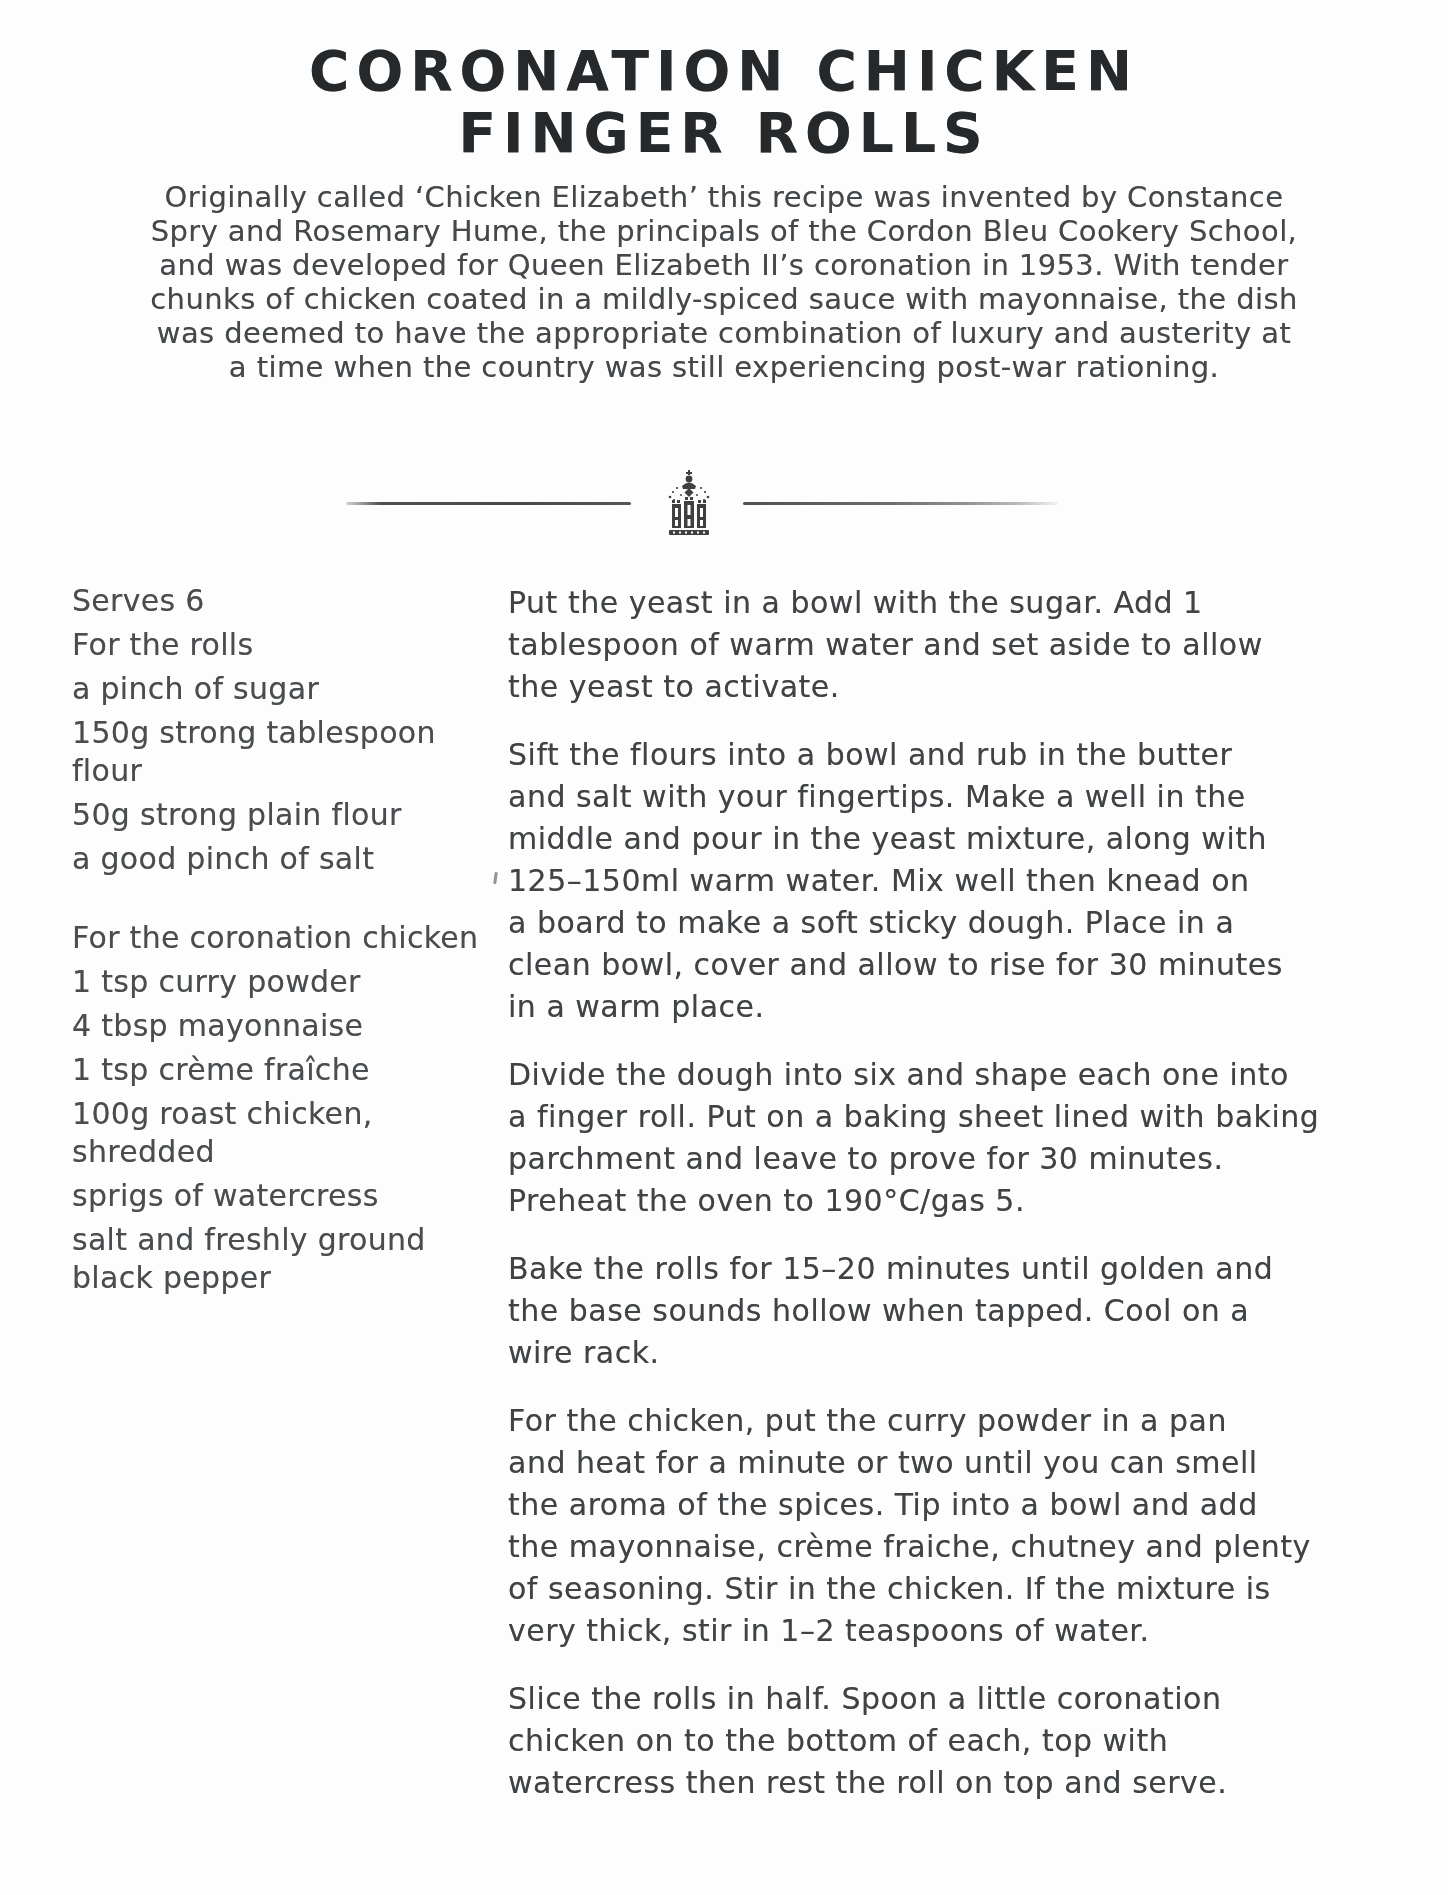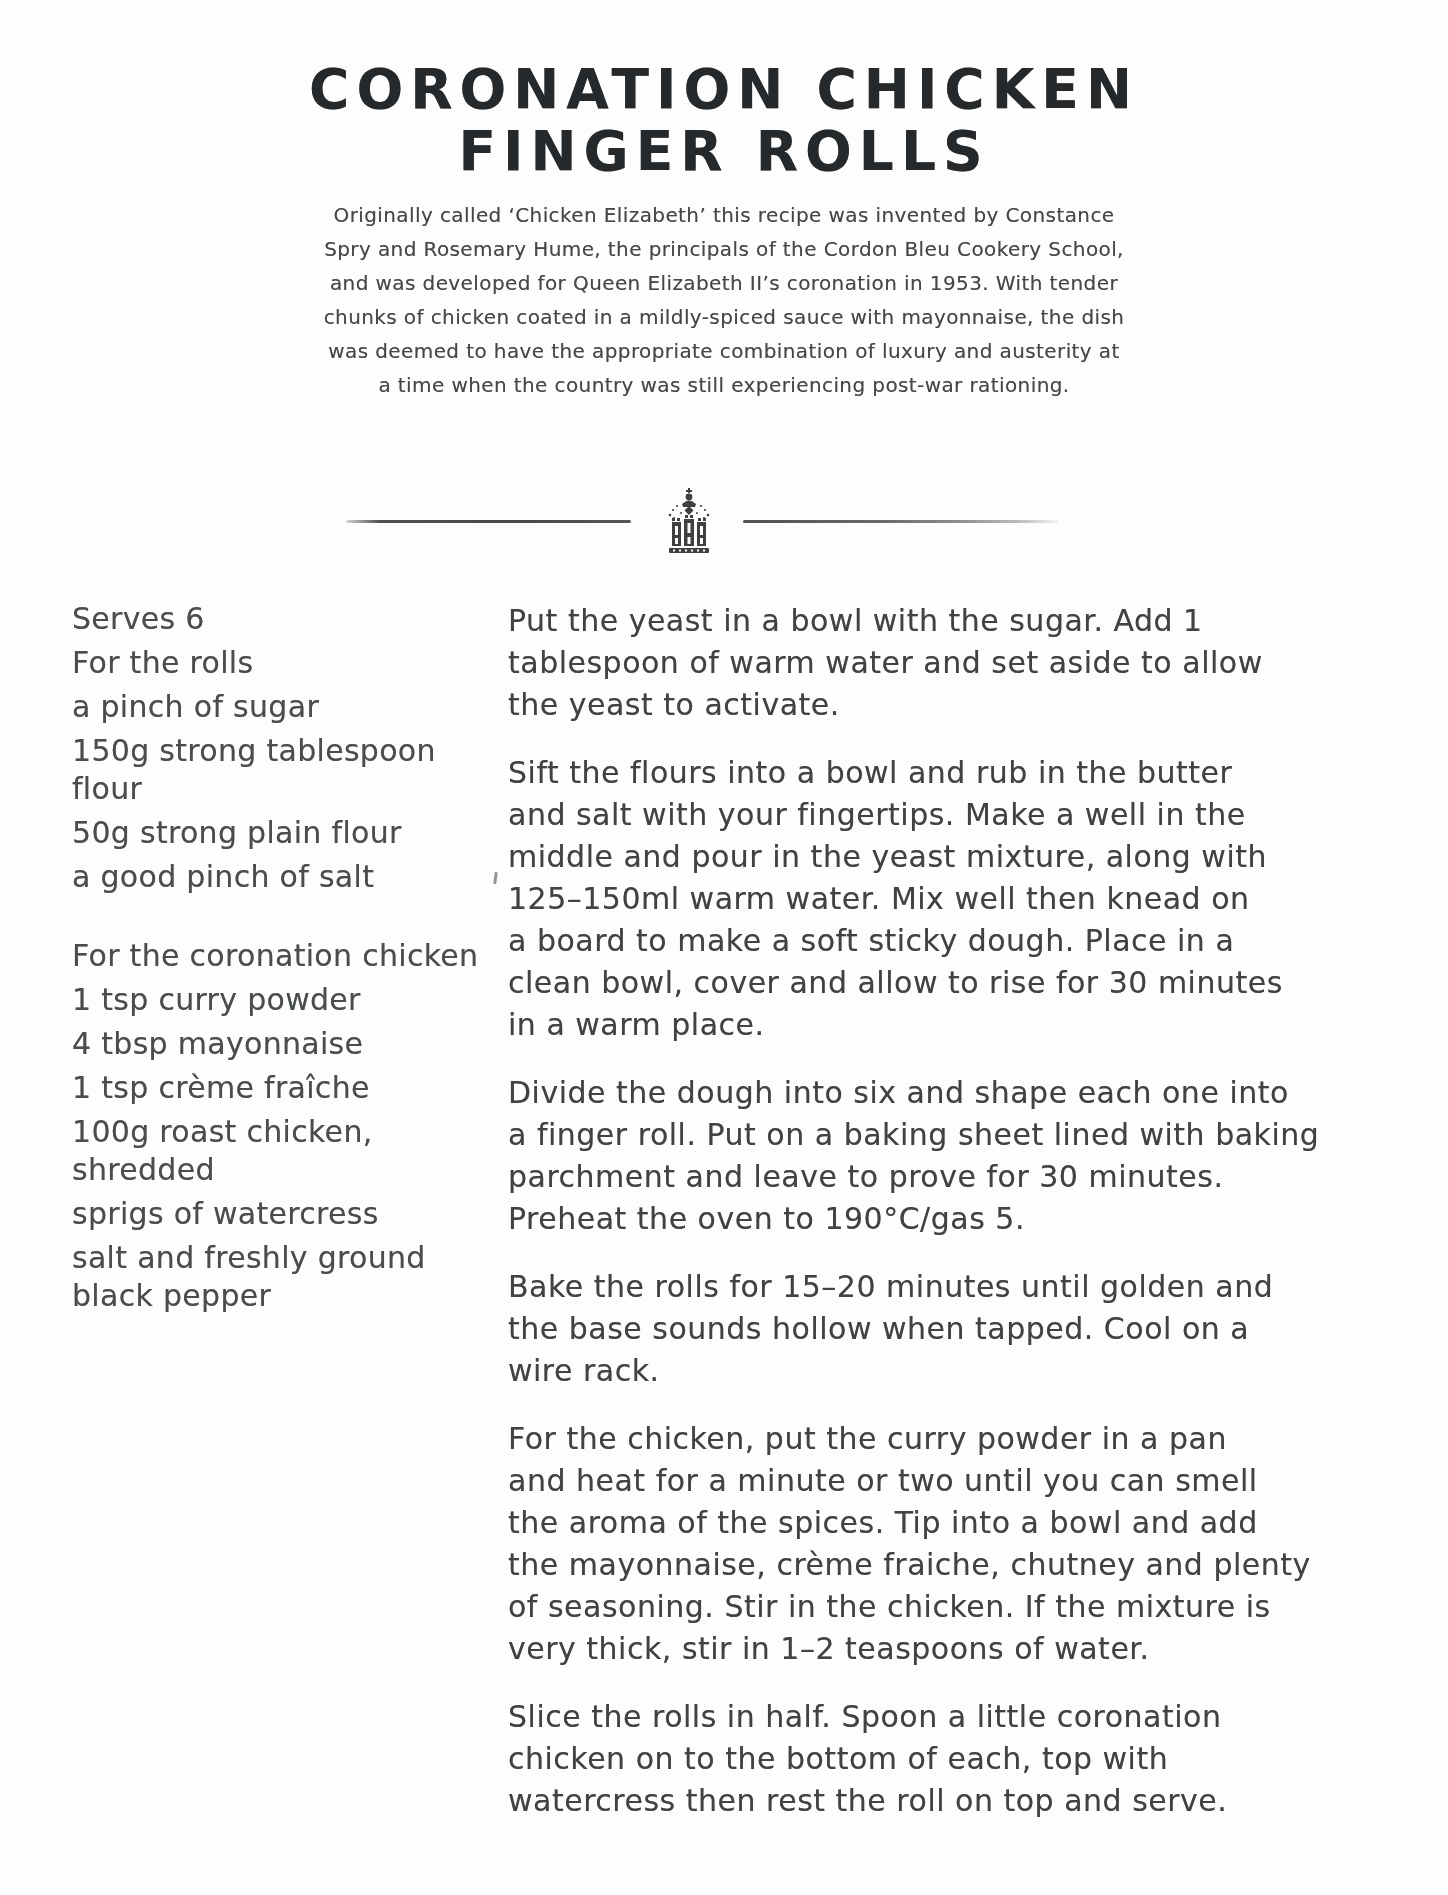--- a/index.html
+++ b/index.html
@@ -6,35 +6,35 @@
   .page{
     position:relative;
     width:1448px;height:1895px;
     margin:0 auto;
     background:#fdfdfd;
     overflow:hidden;
     font-family:"DejaVu Sans",sans-serif;
     color:#404345;
   }
   .title{
-    margin:58px 0 0 0;
+    margin:40px 0 0 0;
     text-align:center;
     font-size:55px;
     line-height:62px;
     font-weight:bold;
     letter-spacing:7px;
     color:#26292b;
     white-space:pre-line;
     text-shadow:0 0 0.5px rgba(40,42,44,0.55);
   }
   .intro{
     margin:16px auto 0 auto;
     width:1400px;
     text-align:center;
-    font-size:20px;
+    font-size:29px;
     line-height:34px;
     letter-spacing:0.4px;
     color:#45484a;
     white-space:pre-line;
     text-shadow:0 0 0.45px rgba(70,72,74,0.5);
   }
   .divider{
     margin:86px 44px 0 0;
     height:66px;
     display:flex;

